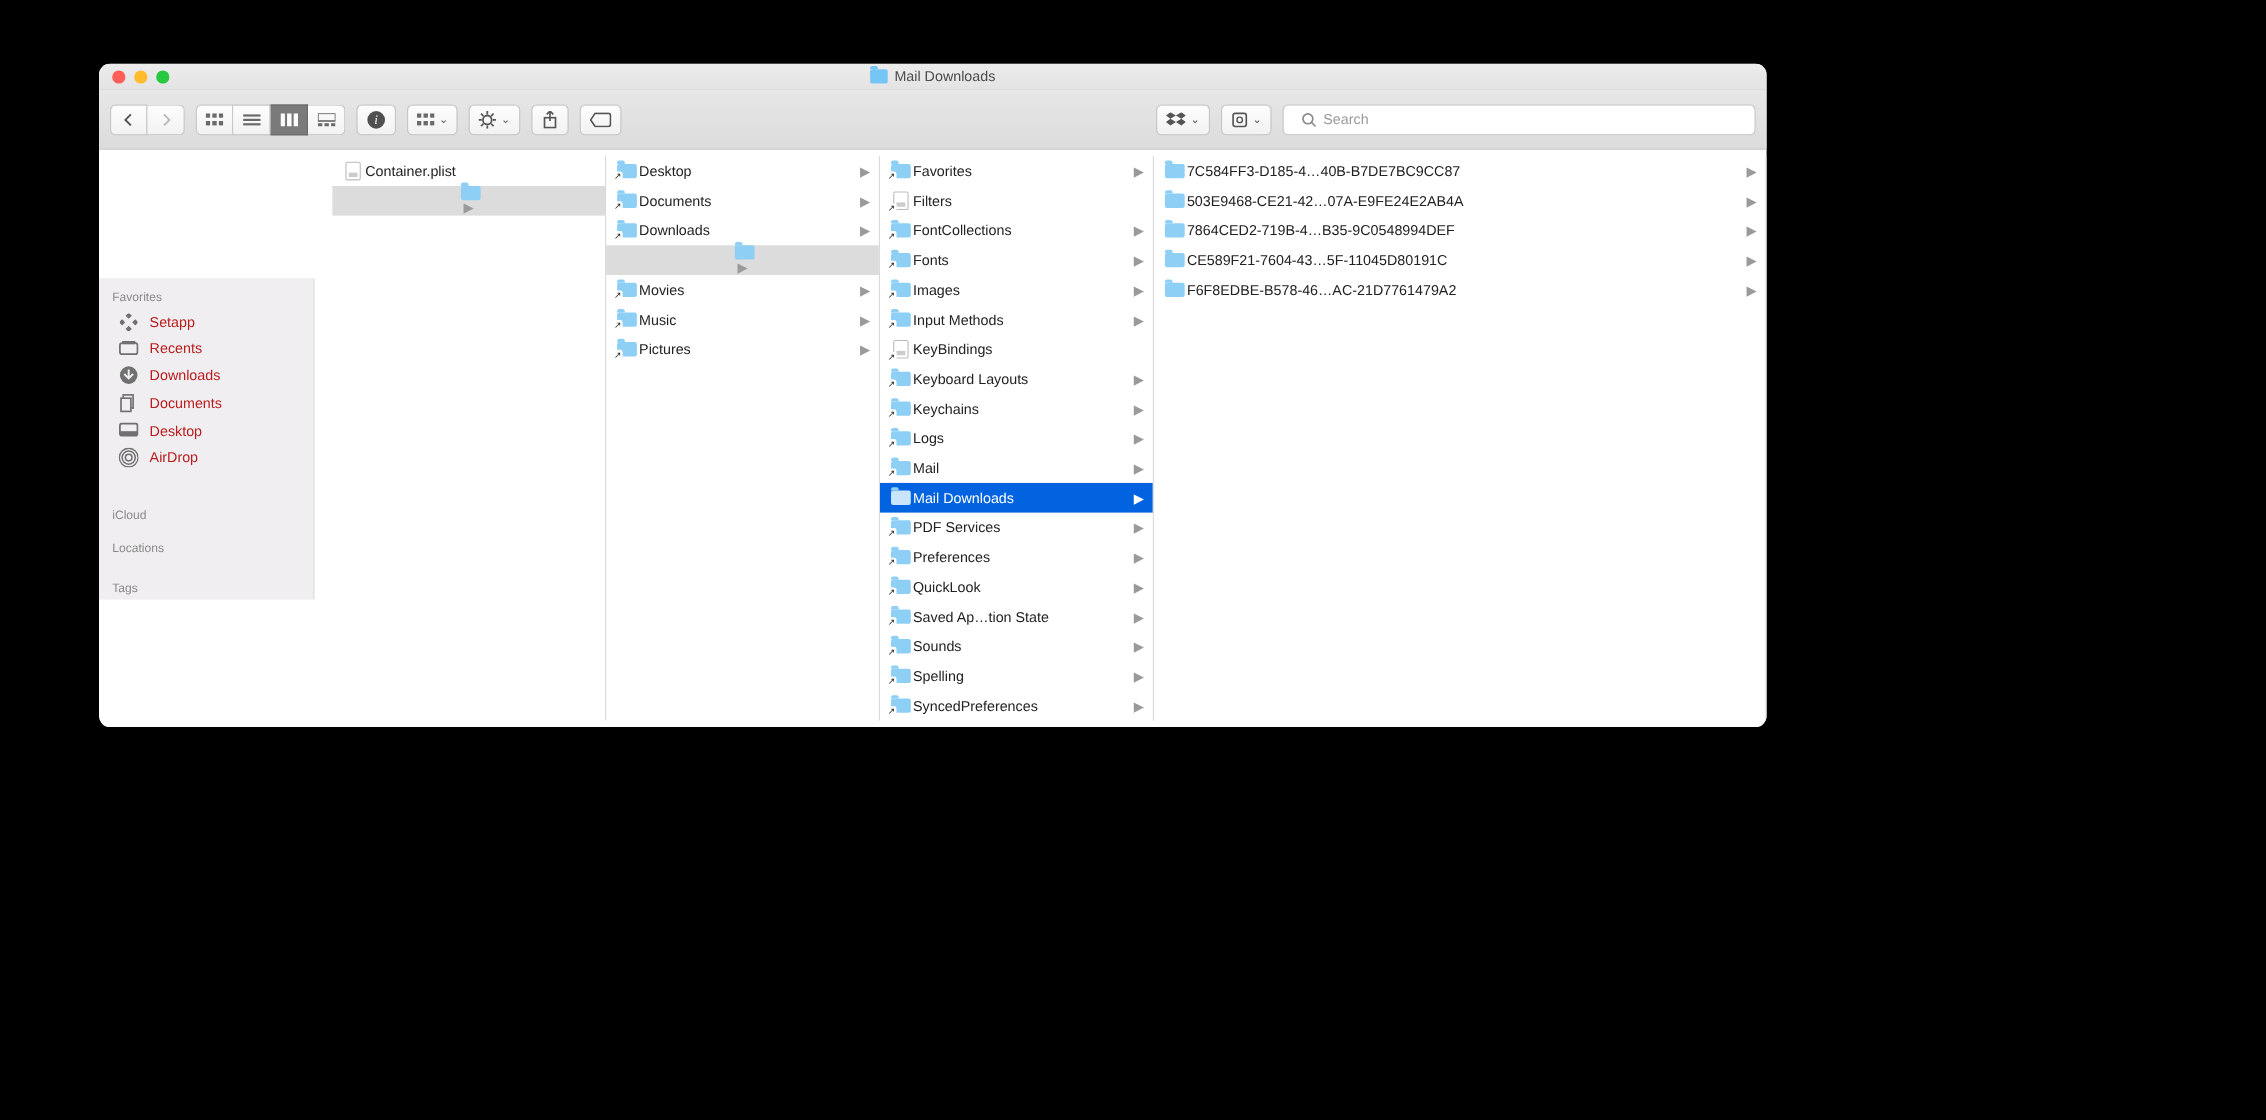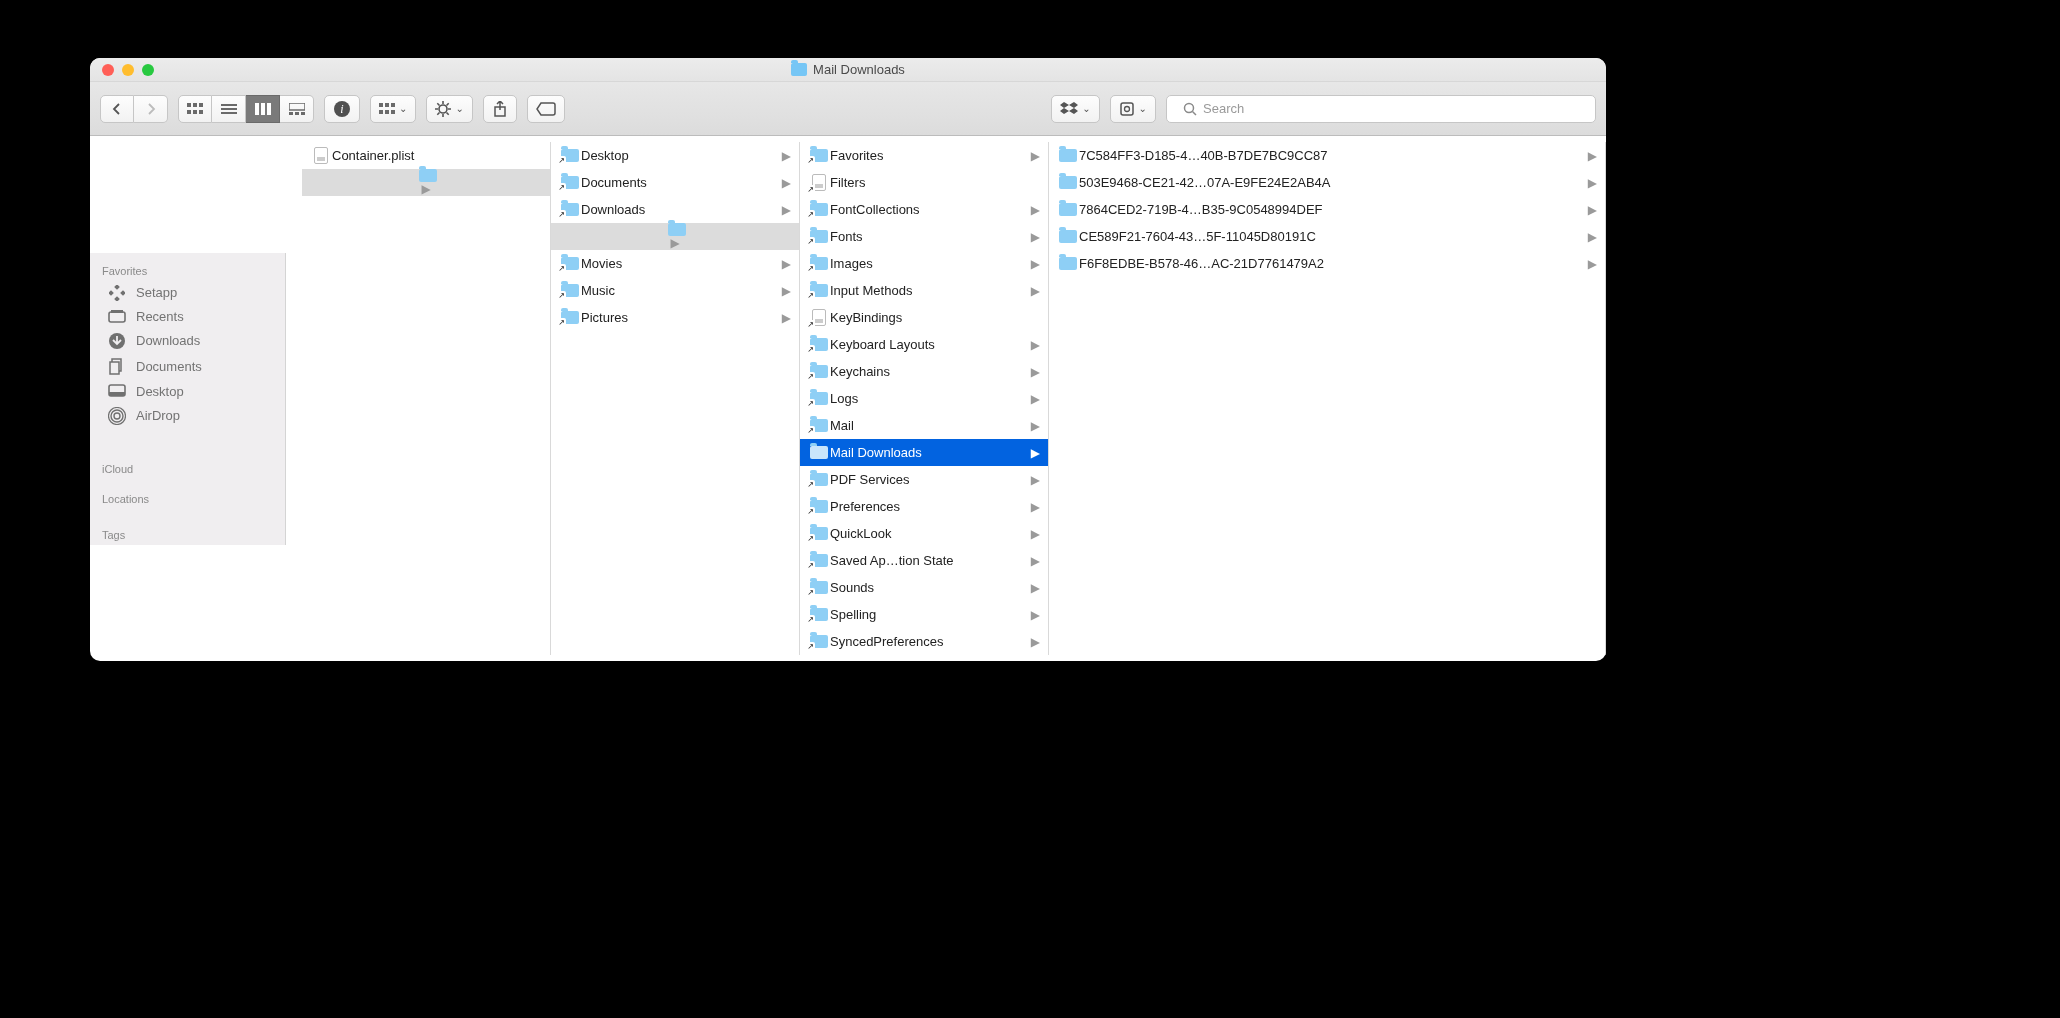--- a/index.html
+++ b/index.html
@@ -60,21 +60,21 @@
   .search input { border:none; outline:none; font-size:13px; flex:1; background:transparent; color:#333; }
   .search input::placeholder { color:#9a9a9a; }
   .mag { color:#8a8a8a; }
 
   .body { flex:1; display:flex; overflow:hidden;align-items:center; }
   .sidebar {
     width:196px; background:#f0eef0; border-right:1px solid #d4d4d4;
     padding-top:6px;
   }
   .sec-label { font-size:11px; color:#8a8a8a; padding: 6px 12px 4px; font-weight:500; }
-  .side-item { display:flex; align-items:center; gap:10px; padding:4px 12px 4px 18px; font-size:13px; color:#737373; }
+  .side-item { display:flex; align-items:center; gap:10px; padding:4px 12px 4px 18px; font-size:13px; color:#b91c1c; }
   .side-icon { width:18px; display:flex; justify-content:center; color:#6e6e6e; }
 
   .columns { flex:1; display:flex; background:#fff;padding-left:16px; }
   .col { border-right:1px solid #d9d9d9; overflow-y:auto; }
   .col1{width:249px;} .col2{width:249px;} .col3{width:249px;} .col4{flex:1;}
   .row {
     display:flex; align-items:center; height:27px; padding:0 4px 0 8px;
     font-size:13px; color:#222; white-space:nowrap;
     position:relative;
   }

